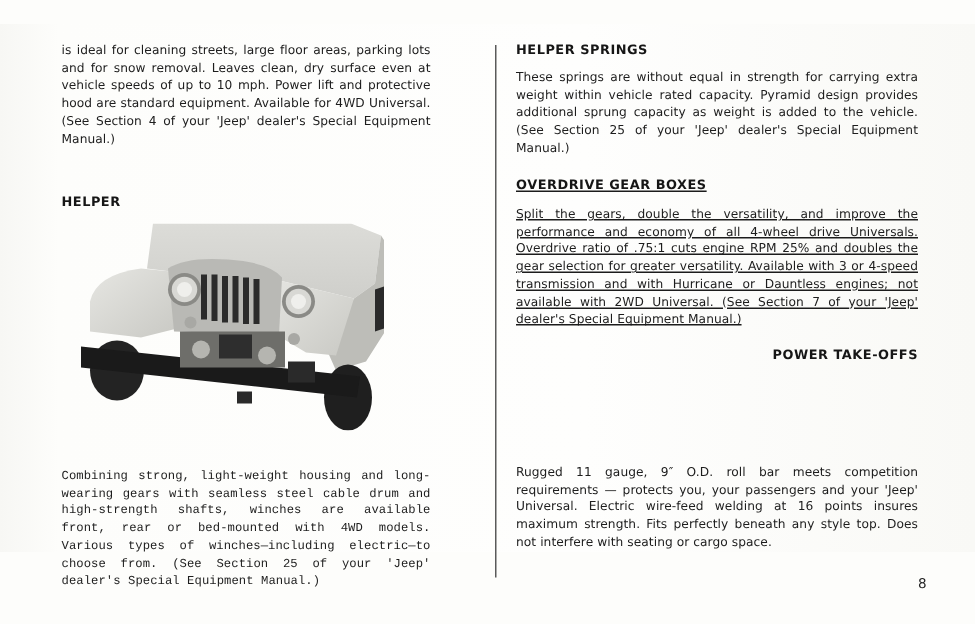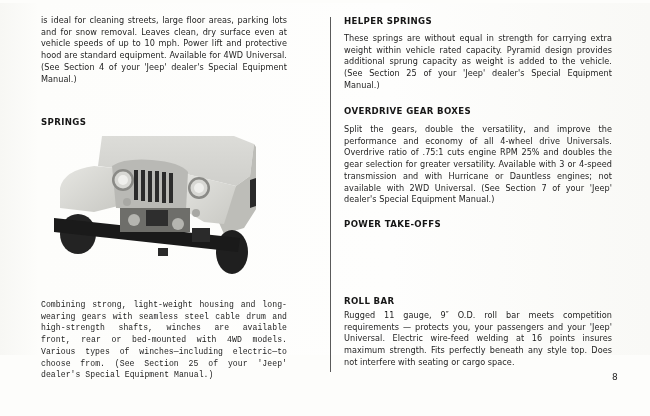--- a/index.html
+++ b/index.html
@@ -10,21 +10,21 @@
       width: 650px;
       height: 416px;
       background: #fdfdfb;
       overflow: hidden;
       position: relative;
       font-family: "DejaVu Sans", sans-serif;
       color: #1c1c1c;
     }
     .page {
       position: absolute;
-      left: 0; top: 3px;
+      left: 0; top: 16px;
       width: 650px; height: 352px;
       background: linear-gradient(90deg, #f7f7f4 0%, #fdfdfb 6%, #fefefd 60%, #f9f9f6 100%);
     }
     .col {
       position: absolute;
       top: 0;
     }
     .col-left {
       left: 41px;
       width: 246px;
@@ -79,21 +79,21 @@
 <body>
 
 <div class="page">
 
   <div class="col col-left">
     <div class="block" style="top:12px; width:246px;">
       <p class="body">is ideal for cleaning streets, large floor areas, parking lots and for snow removal. Leaves clean, dry surface even at vehicle speeds of up to 10 mph. Power lift and protective hood are standard equipment. Available for 4WD Universal. (See Section 4 of your 'Jeep' dealer's Special Equipment Manual.)</p>
     </div>
 
     <div class="block" style="top:114px;">
-      <h2 class="head">SPRINGS</h2>
+      <h2 class="head">HELPER</h2>
     </div>
 
     <div class="block" style="top:296px; width:246px;font-family:Liberation Mono, monospace;">
       <p class="body">Combining strong, light-weight housing and long-wearing gears with seamless steel cable drum and high-strength shafts, winches are available front, rear or bed-mounted with 4WD models. Various types of winches—including electric—to choose from. (See Section 25 of your 'Jeep' dealer's Special Equipment Manual.)</p>
     </div>
   </div>
 
   <svg class="photo" viewBox="0 0 202 138" role="img" aria-label="Front view of a Jeep Universal with front-mounted winch">
     <defs>
       <linearGradient id="hood" x1="0" y1="0" x2="0" y2="1">
@@ -150,29 +150,28 @@
   </svg>
 
   <div class="divider"></div>
 
   <div class="col col-right">
     <div class="block" style="top:13px; width:268px;">
       <h2 class="head" style="margin-bottom:7px;">HELPER SPRINGS</h2>
       <p class="body">These springs are without equal in strength for carrying extra weight within vehicle rated capacity. Pyramid design provides additional sprung capacity as weight is added to the vehicle. (See Section 25 of your 'Jeep' dealer's Special Equipment Manual.)</p>
     </div>
 
-    <div class="block" style="top:103px; width:268px;">
+    <div class="block" style="top:103px; width:268px;text-decoration:underline;">
       <h2 class="head" style="margin-bottom:8px;">OVERDRIVE GEAR BOXES</h2>
       <p class="body">Split the gears, double the versatility, and improve the performance and economy of all 4-wheel drive Universals. Overdrive ratio of .75:1 cuts engine RPM 25% and doubles the gear selection for greater versatility. Available with 3 or 4-speed transmission and with Hurricane or Dauntless engines; not available with 2WD Universal. (See Section 7 of your 'Jeep' dealer's Special Equipment Manual.)</p>
     </div>
 
     <div class="block" style="top:216px; width:268px;">
-      <h2 class="head" style="margin-bottom:6px;">POWER TAKE-OFFS</h2>
+      <h2 class="head" style="margin-bottom:6px;text-align:right;">POWER TAKE-OFFS</h2>
     </div>
 
     <div class="block" style="top:293px; width:268px;">
-      <h2 class="head" style="margin-bottom:4px;">ROLL BAR</h2>
       <p class="body">Rugged 11 gauge, 9″ O.D. roll bar meets competition requirements — protects you, your passengers and your 'Jeep' Universal. Electric wire-feed welding at 16 points insures maximum strength. Fits perfectly beneath any style top. Does not interfere with seating or cargo space.</p>
     </div>
   </div>
 
   <div class="page-number">8</div>
 </div>
 
 </body></html>

